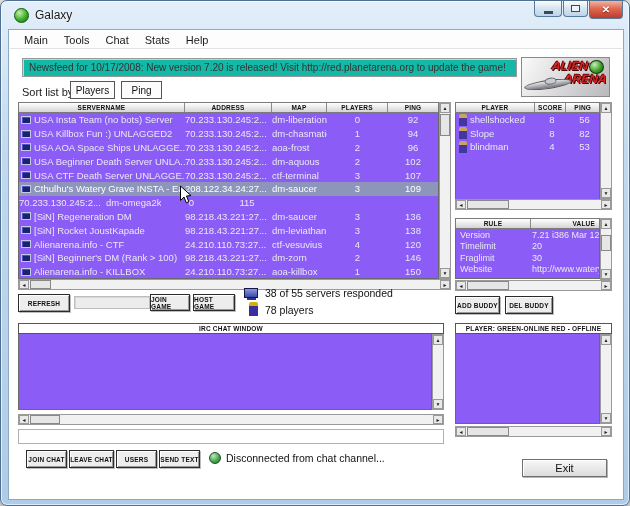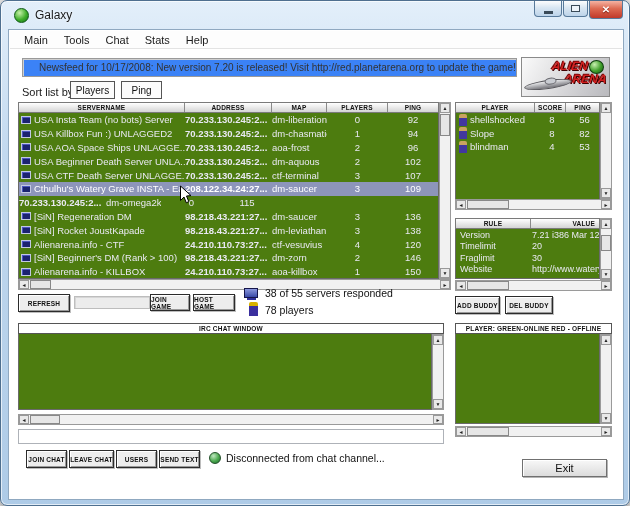--- a/index.html
+++ b/index.html
@@ -19,22 +19,22 @@
   .wbtn.max{left:562px;width:25px;height:16px;}
   .wbtn.close{left:588px;width:34px;height:18px;background:linear-gradient(180deg,#f5b3a2,#dd6a52 45%,#c0392a);
         color:#fff;font-size:10px;font-weight:bold;text-shadow:0 1px 1px #7a1408;}
   .glyph-min{width:9px;height:3px;background:#3a4a58;margin-top:7px;}
   .glyph-max{width:9px;height:7px;border:1px solid #3a4a58;background:#eef4fa;}
   
   .client{position:absolute;left:7px;top:28px;width:616px;height:471px;background:#ffffff;border:1px solid #8fa8c0;}
   .menubar{position:absolute;left:1px;top:1px;width:612px;height:18px;background:#fdfdfd;border-bottom:1px solid #e3e3e3;
            display:flex;align-items:center;padding-left:14px;gap:16px;font-size:11px;color:#1a1a1a;}
   .menubar span{cursor:default;}
-  .newsfeed{position:absolute;left:13px;top:28px;width:495px;height:19px;background:#3b82f6;border:1px solid #9a9a9a;
-            box-shadow:inset 1px 1px 0 #cfcfcf;font-size:10px;color:#333;line-height:17px;padding-left:16px;
+  .newsfeed{position:absolute;left:13px;top:28px;width:495px;height:19px;background:#14b8a6;border:1px solid #9a9a9a;
+            box-shadow:inset 1px 1px 0 #cfcfcf;font-size:10px;color:#333;line-height:17px;padding-left:6px;
             white-space:nowrap;overflow:hidden;}
   
   .logo{position:absolute;left:512px;top:27px;width:89px;height:40px;border:1px solid #8a8a8a;
         background:linear-gradient(120deg,#fafafa,#b9b9bd);overflow:hidden;}
   .l1,.l2{position:absolute;font-style:italic;font-weight:bold;font-size:12px;color:#d21f1f;
         text-shadow:1px 1px 0 #400000,-1px -1px 0 #7a0a0a;transform:skewX(-8deg);letter-spacing:0;}
   .l1{top:1px;left:30px;} .l2{top:14px;left:42px;}
   .ahead{position:absolute;top:2px;right:5px;width:15px;height:14px;border-radius:50%;
         background:radial-gradient(circle at 35% 30%,#c8f0b0,#3f9e2a 55%,#145a14);border:1px solid #0c3d0c;}
   .ship{position:absolute;bottom:7px;left:2px;width:48px;height:9px;border-radius:50%;
@@ -45,27 +45,27 @@
   .flatbtn{position:absolute;height:18px;background:#fcfcfc;border:1px solid #555;
         font-size:10px;color:#111;display:flex;align-items:center;justify-content:center;cursor:default;}
   .btn-players{left:61px;top:51px;width:45px;}
   .btn-ping{left:112px;top:51px;width:41px;}
   
   .thead{position:absolute;height:11px;display:flex;background:linear-gradient(#ffffff,#d4d4d4);
         border:1px solid #7a7a7a;font-size:6.5px;font-weight:bold;color:#111;}
   .thc{height:100%;border-right:1px solid #8a8a8a;display:flex;align-items:center;justify-content:center;
         overflow:hidden;letter-spacing:.2px;}
   .thc:last-child{border-right:none;}
-  .listbody{position:absolute;background:#4d7c0f;border:1px solid #6a6a6a;border-top:none;overflow:hidden;}
+  .listbody{position:absolute;background:#8b5cf6;border:1px solid #6a6a6a;border-top:none;overflow:hidden;}
   .c{flex:none;overflow:hidden;white-space:nowrap;}
   .srow{display:flex;height:13.8px;align-items:center;font-size:9.5px;color:#e9e9f2;cursor:default;}
   .srow.sel{background:#8d95ba;color:#fff;}
   .cn{width:166px;display:flex;align-items:center;gap:3px;padding-left:2px;}
   .nm{overflow:hidden;white-space:nowrap;}
-  .ca{width:87px;font-weight:bold;} .cm{width:55px;} .cp{width:61px;text-align:center;} .cg{width:50px;text-align:center;}
+  .ca{width:87px;} .cm{width:55px;} .cp{width:61px;text-align:center;} .cg{width:50px;text-align:center;}
   .micon{flex:none;width:10px;height:8px;background:#1b2370;border:1px solid #c2c8e2;box-shadow:inset 1px 1px 0 #4a55c0;}
   .prow{display:flex;height:13.5px;align-items:center;font-size:9.5px;color:#e9e9f2;cursor:default;}
   .pc1{width:80px;display:flex;align-items:center;gap:3px;padding-left:3px;}
   .pc2{width:32px;text-align:center;} .pc3{width:33px;text-align:center;}
   .peric{flex:none;width:8px;height:12px;border-radius:2px 2px 0 0;
         background:linear-gradient(180deg,#c9a35f 0 33%,#42379f 33% 100%);}
   .rrow{display:flex;height:11.5px;align-items:center;font-size:9px;color:#e9e9f2;cursor:default;}
   .rc1{width:76px;padding-left:4px;} .rc2{flex:1;overflow:hidden;white-space:nowrap;}
   
   .vsb,.hsb{position:absolute;background:#f1f1f1;border:1px solid #9a9a9a;}

